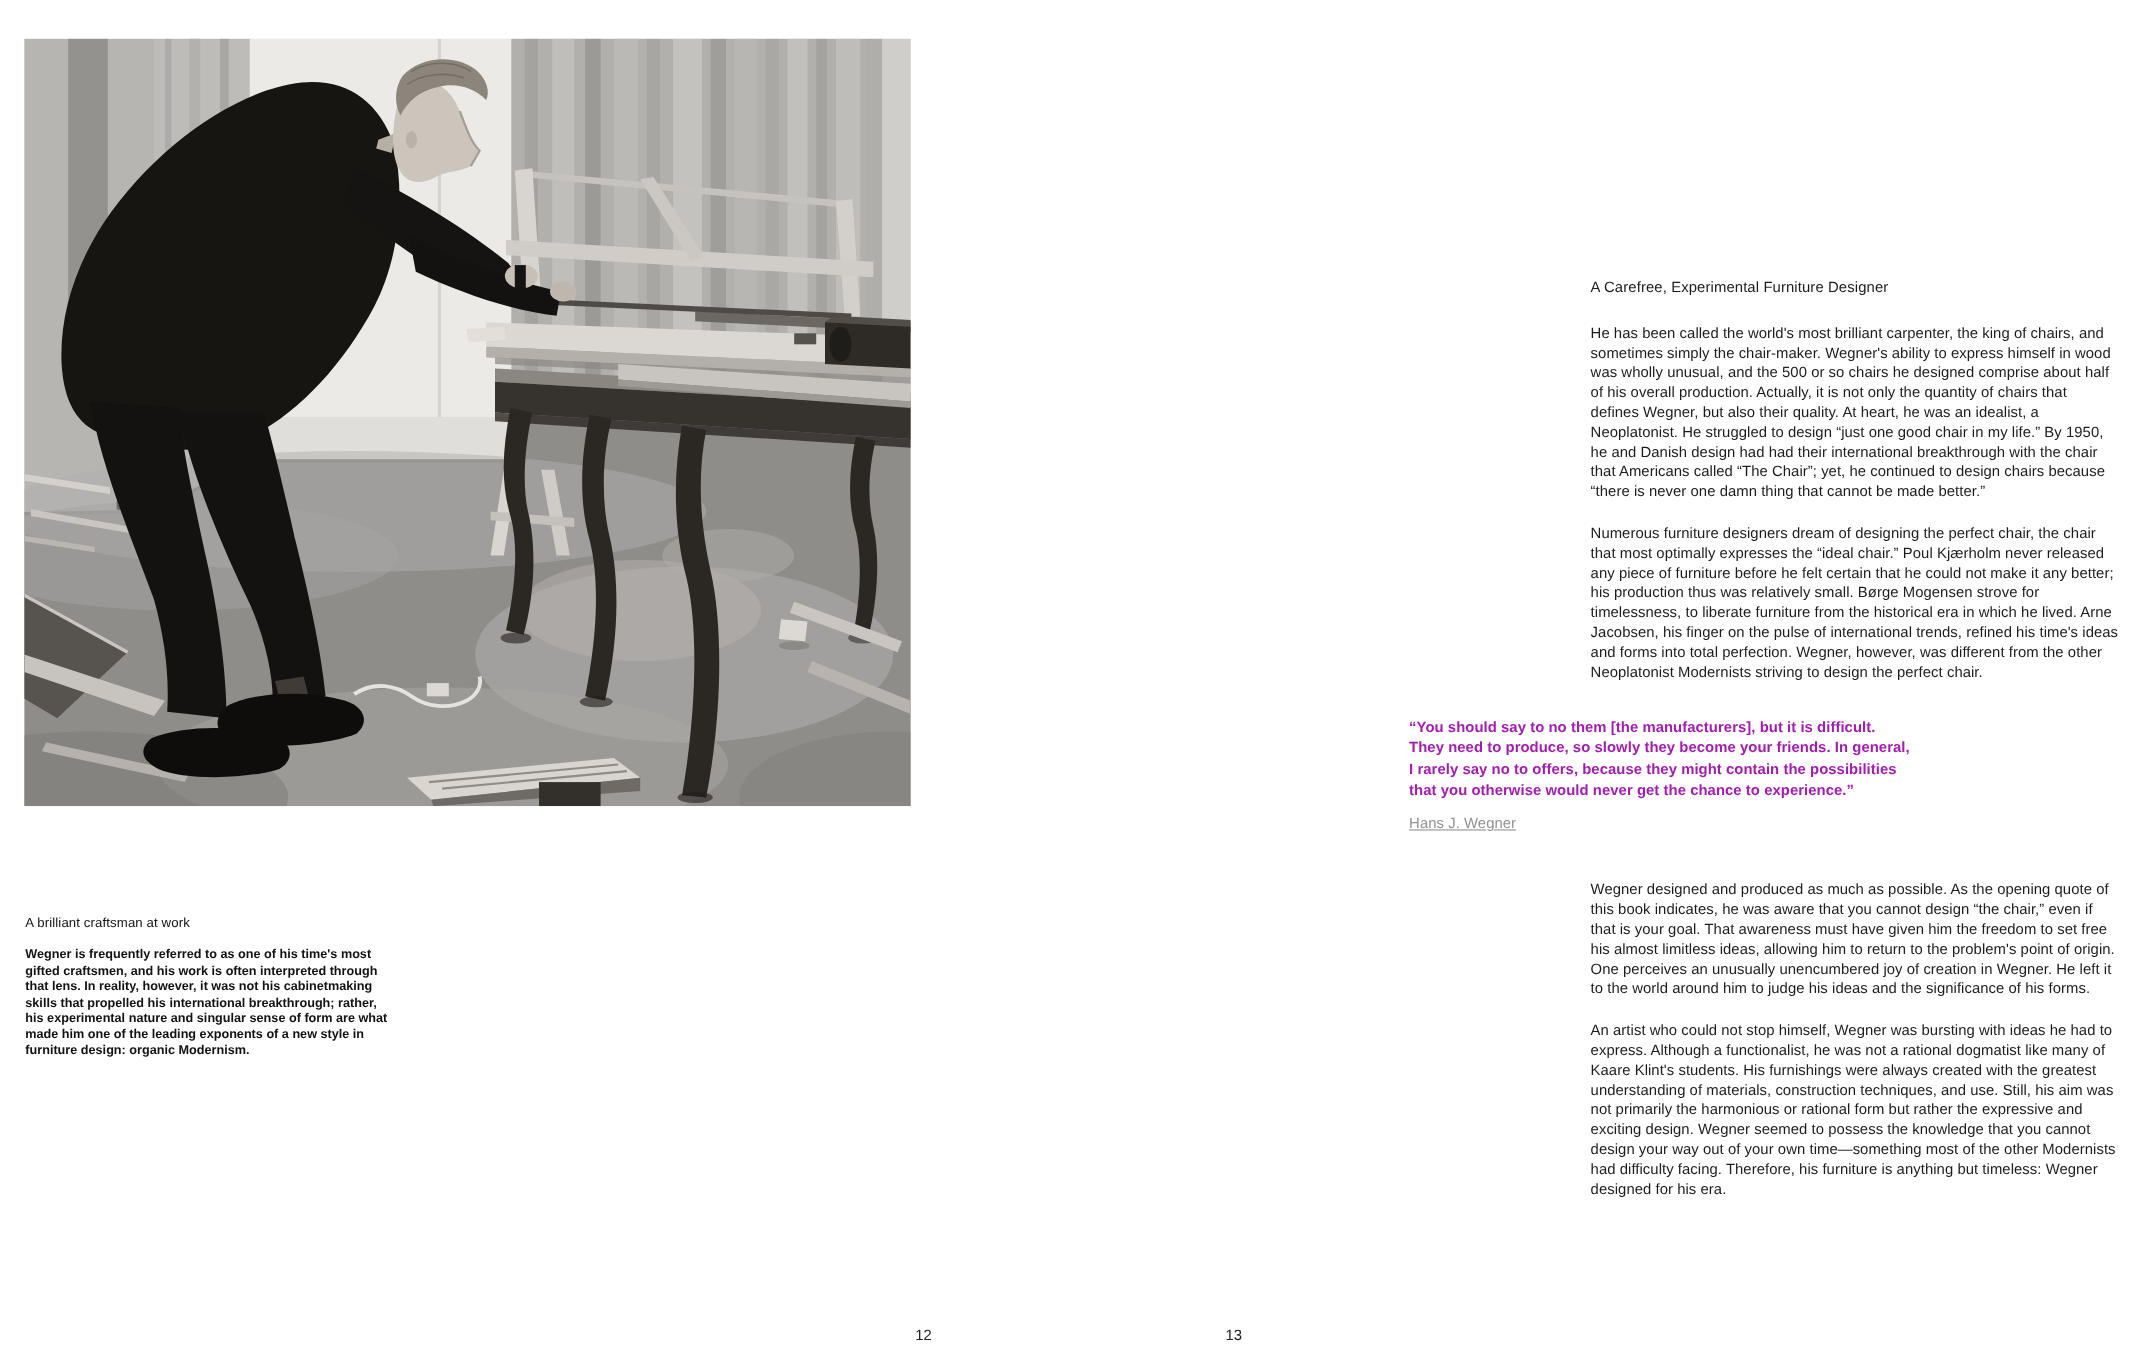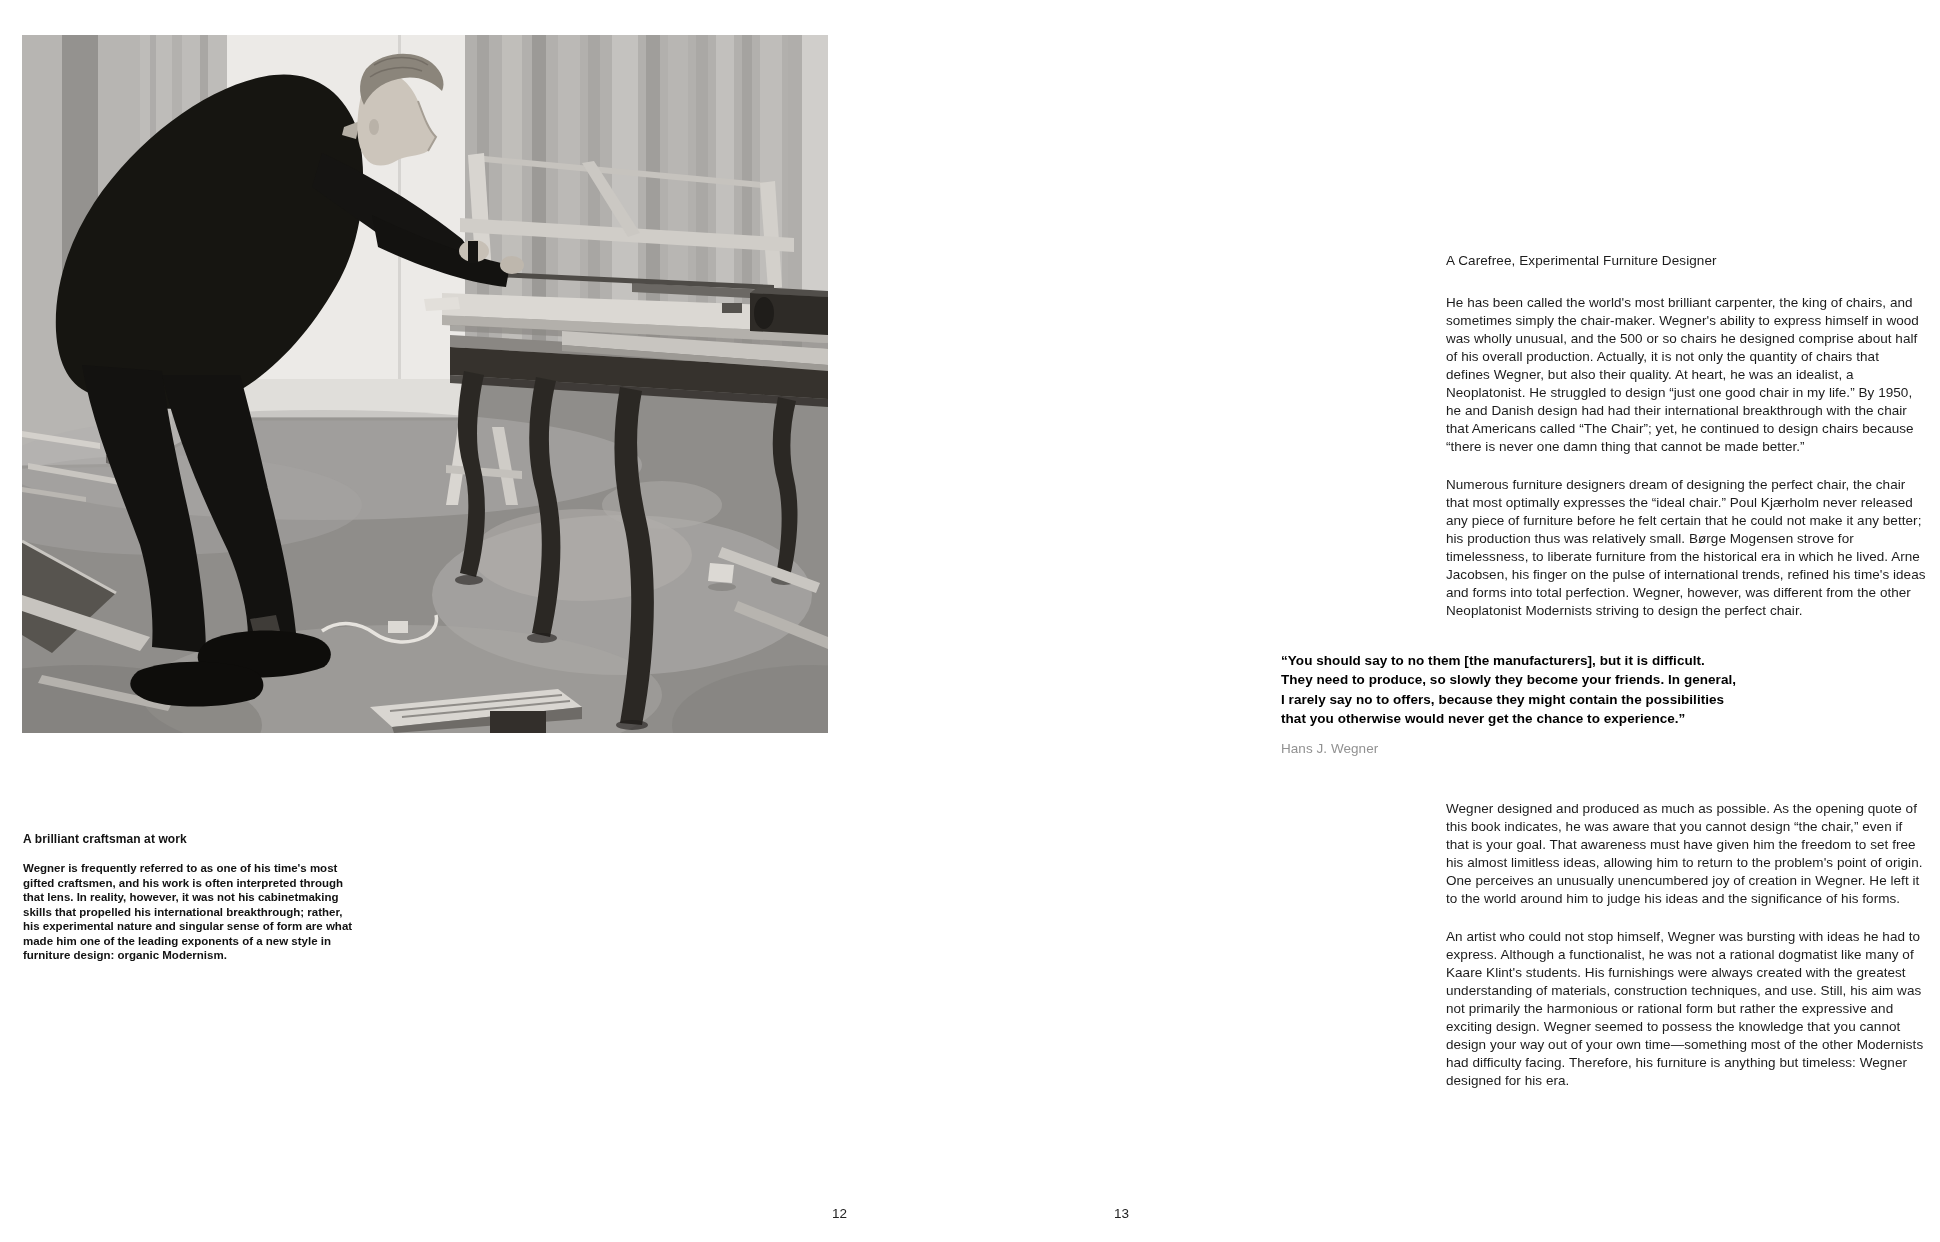--- a/index.html
+++ b/index.html
@@ -20,21 +20,21 @@
     overflow: hidden;
   }
   .photo-frame svg { display: block; width: 100%; height: 100%; }
 
   .caption {
     position: absolute; left: 23px; top: 832px;
     width: 332px;
     color: #121212;
   }
   .caption-heading {
-    font-size: 12px; font-weight: bold; line-height: 15px;
+    font-size: 12px; font-weight: normal; line-height: 15px;
     margin-bottom: 14px; letter-spacing: 0.1px;
   }
   .caption-body {
     font-size: 11.5px; font-weight: bold; line-height: 14.5px;
     letter-spacing: 0px;
   }
 
   
   .article-top {
     position: absolute; left: 1446px; top: 252px;
@@ -45,26 +45,26 @@
     margin-bottom: 24px; letter-spacing: 0.1px;
   }
   .article-top p, .article-bottom p {
     font-size: 13.5px; line-height: 18px;
     margin-bottom: 20px; letter-spacing: 0.05px;
   }
   .pull-quote {
     position: absolute; left: 1281px; top: 651px;
     width: 520px;
     font-size: 13.5px; font-weight: bold; line-height: 19.3px;
-    color: #000000;
+    color: #a21caf;
     white-space: pre-line; letter-spacing: 0.05px;
   }
   .quote-attribution {
     position: absolute; left: 1281px; top: 741px;
-    font-size: 13.5px; color: #919191; letter-spacing: 0.05px;
+    font-size: 13.5px; color: #919191; letter-spacing: 0.05px; text-decoration: underline;
   }
   .article-bottom {
     position: absolute; left: 1446px; top: 800px;
     width: 480px;
   }
 
   .page-number {
     position: absolute; top: 1206px;
     font-size: 13.5px; color: #222222;
   }

